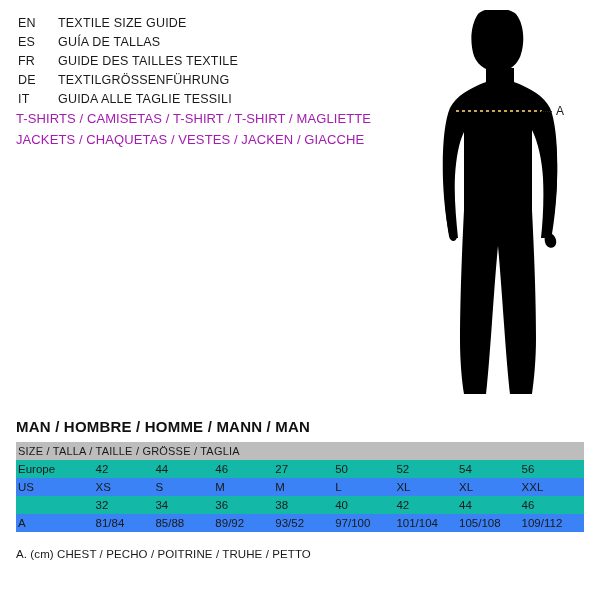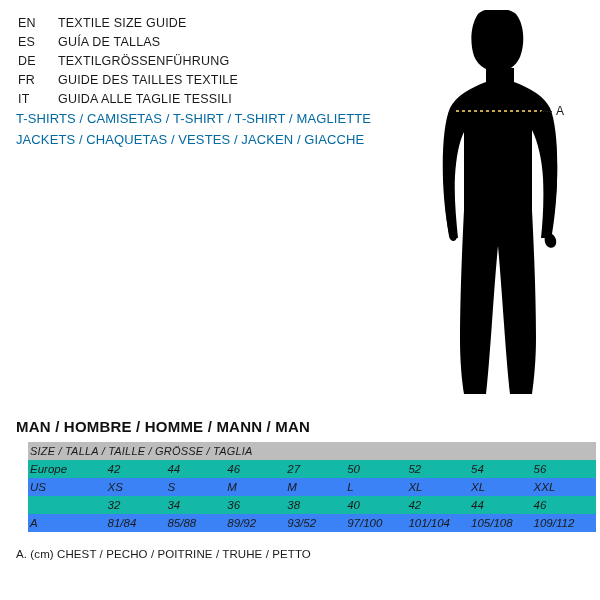--- a/index.html
+++ b/index.html
@@ -48,21 +48,21 @@
   .cat-block {
     position: absolute;
     left: 16px;
     top: 111px;
     width: 400px;
   }
   .cat-line {
     font-size: 13px;
     height: 21px;
     letter-spacing: 0.1px;
-    color: #0369a1;
+    color: #a21caf;
   }
 
   
   .figure {
     position: absolute;
     left: 400px;
     top: 10px;
     width: 200px;
     height: 400px;
   }
@@ -91,26 +91,25 @@
     top: 418px;
     font-size: 15px;
     font-weight: bold;
     letter-spacing: 0.2px;
     color: #111111;
   }
 
   
   .size-table {
     position: absolute;
-    left: 28px;
+    left: 16px;
     top: 442px;
     width: 568px;
     border-collapse: collapse;
     font-size: 11.5px;
-    font-style: italic;
   }
   .size-table td {
     padding: 0;
     height: 18px;
     vertical-align: middle;
     color: #1a1a1a;
   }
   .size-table tr.head td {
     background: #bdbdbd;
     font-size: 11px;
@@ -148,26 +147,26 @@
   <div class="lang-block">
     <div class="lang-row">
       <span class="lang-code">EN</span>
       <span class="lang-text">TEXTILE SIZE GUIDE</span>
     </div>
     <div class="lang-row">
       <span class="lang-code">ES</span>
       <span class="lang-text">GUÍA DE TALLAS</span>
     </div>
     <div class="lang-row">
+      <span class="lang-code">FR</span>
+      <span class="lang-text">GUIDE DES TAILLES TEXTILE</span>
+    </div>
+    <div class="lang-row">
       <span class="lang-code">DE</span>
       <span class="lang-text">TEXTILGRÖSSENFÜHRUNG</span>
-    </div>
-    <div class="lang-row">
-      <span class="lang-code">FR</span>
-      <span class="lang-text">GUIDE DES TAILLES TEXTILE</span>
     </div>
     <div class="lang-row">
       <span class="lang-code">IT</span>
       <span class="lang-text">GUIDA ALLE TAGLIE TESSILI</span>
     </div>
   </div>
 
   <div class="cat-block">
     <div class="cat-line">T-SHIRTS / CAMISETAS / T-SHIRT / T-SHIRT / MAGLIETTE</div>
     <div class="cat-line">JACKETS / CHAQUETAS / VESTES / JACKEN / GIACCHE</div>

